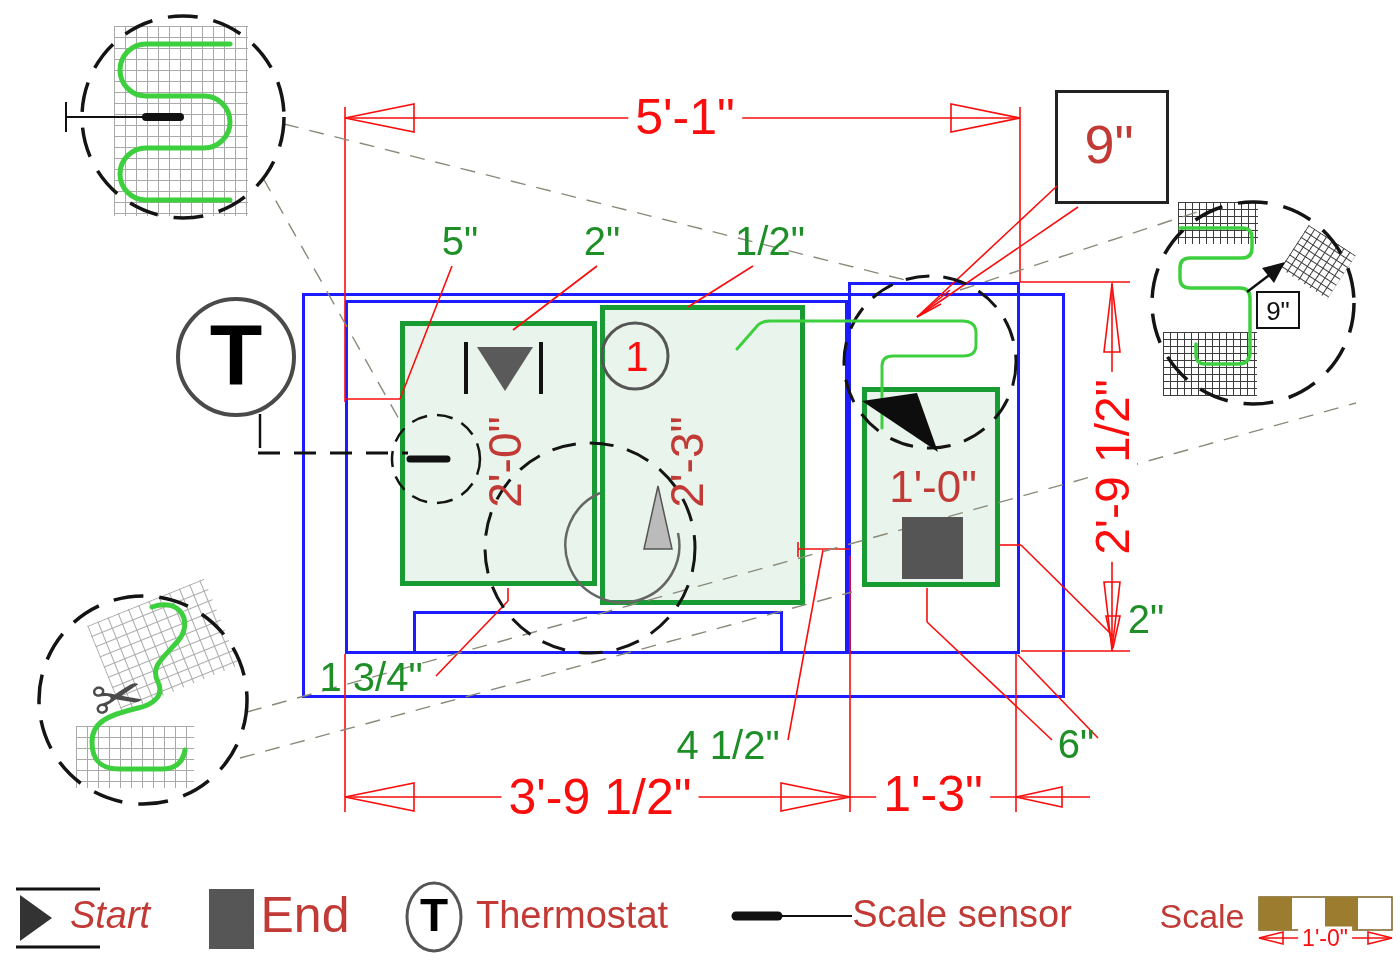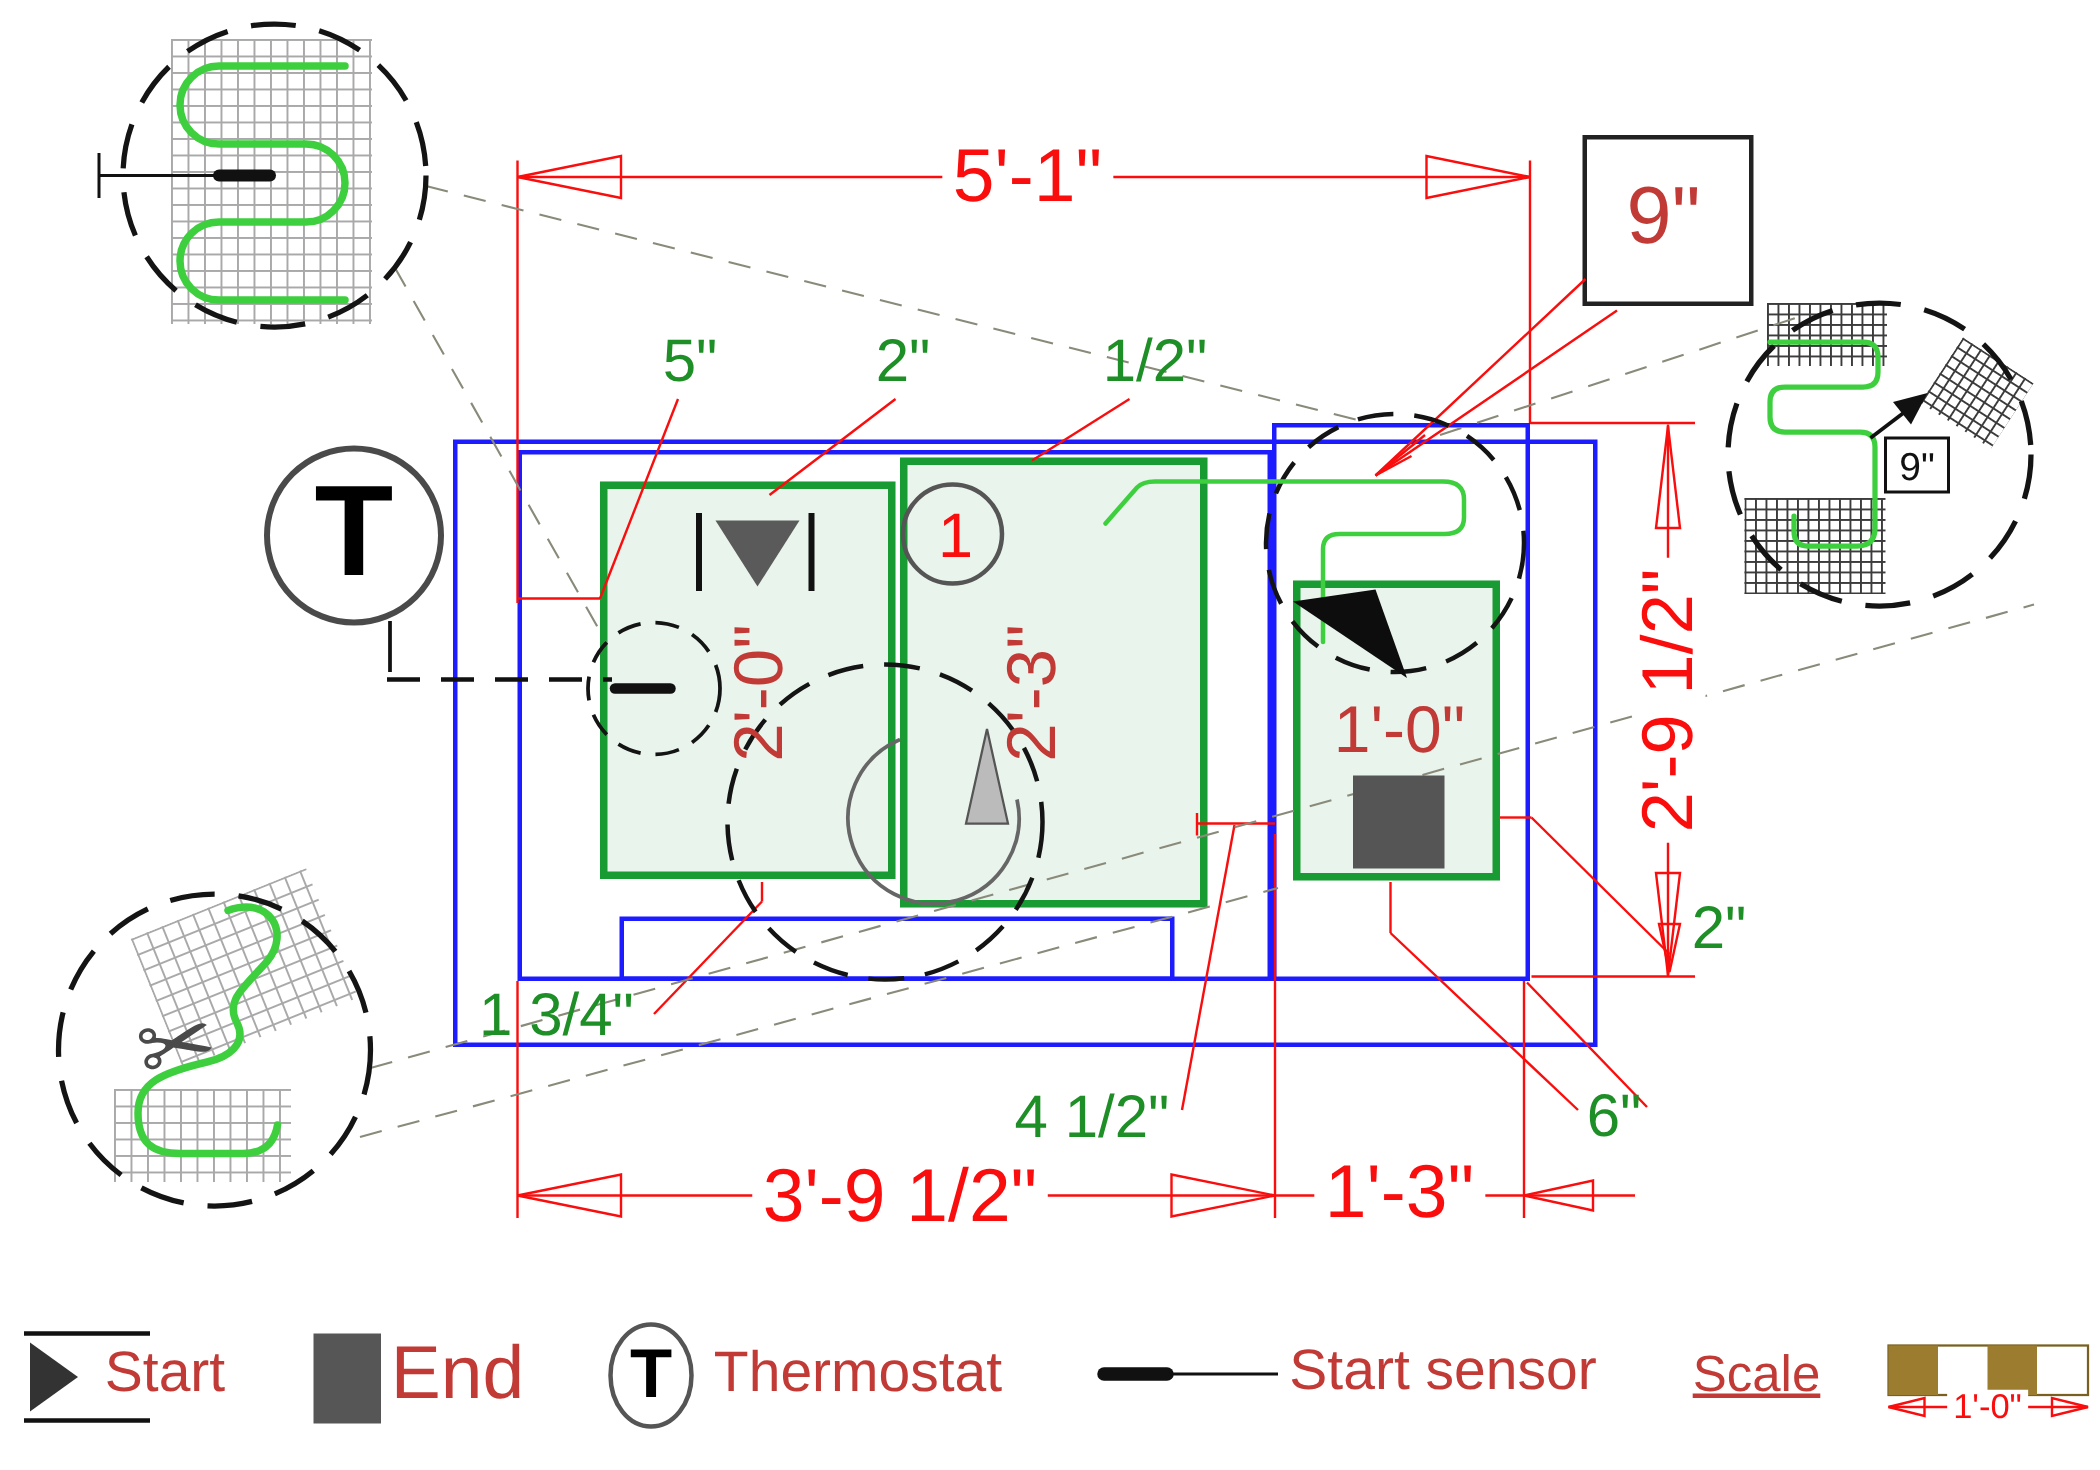--- a/index.html
+++ b/index.html
@@ -171,20 +171,20 @@
   <div class="lbl green z8" style="left:371px;top:677px;font-size:40px;">1 3/4"</div>
   <div class="lbl green z8" style="left:728px;top:745px;font-size:40px;">4 1/2"</div>
   <div class="lbl green z8" style="left:1146px;top:619px;font-size:40px;">2"</div>
   <div class="lbl green z8" style="left:1076px;top:744px;font-size:40px;">6"</div>
 
   <div class="lbl z8" style="left:236px;top:354px;font-size:86px;font-weight:900;color:#000;">T</div>
   <div class="lbl z8" style="left:434px;top:915px;font-size:46px;font-weight:900;color:#000;">T</div>
 
   <div class="lbl z8" style="left:118px;top:698px;font-size:62px;color:#4a4a4a;transform:translate(-50%,-50%) rotate(-12deg);">✂</div>
 
-  <div class="lbl crimson z8" style="left:110px;top:915px;font-size:38px;">Start</div>
+  <div class="lbl crimson z8" style="left:110px;top:915px;font-size:38px;font-style:italic;">Start</div>
   <div class="lbl crimson z8" style="left:305px;top:915px;font-size:50px;">End</div>
   <div class="lbl crimson z8" style="left:572px;top:915px;font-size:38px;text-align:center;">Thermostat</div>
-  <div class="lbl crimson z8" style="left:962px;top:914px;font-size:38px;">Start sensor</div>
-  <div class="lbl crimson z8" style="left:1171px;top:916px;font-size:34px;text-decoration:underline;">Scale</div>
+  <div class="lbl crimson z8" style="left:962px;top:914px;font-size:38px;">Scale sensor</div>
+  <div class="lbl crimson z8" style="left:1202px;top:916px;font-size:34px;">Scale</div>
   <div class="lbl red whitebg z8" style="left:1325px;top:938px;font-size:23px;padding:0 4px;">1'-0"</div>
 
 </div>
 
 </body></html>

